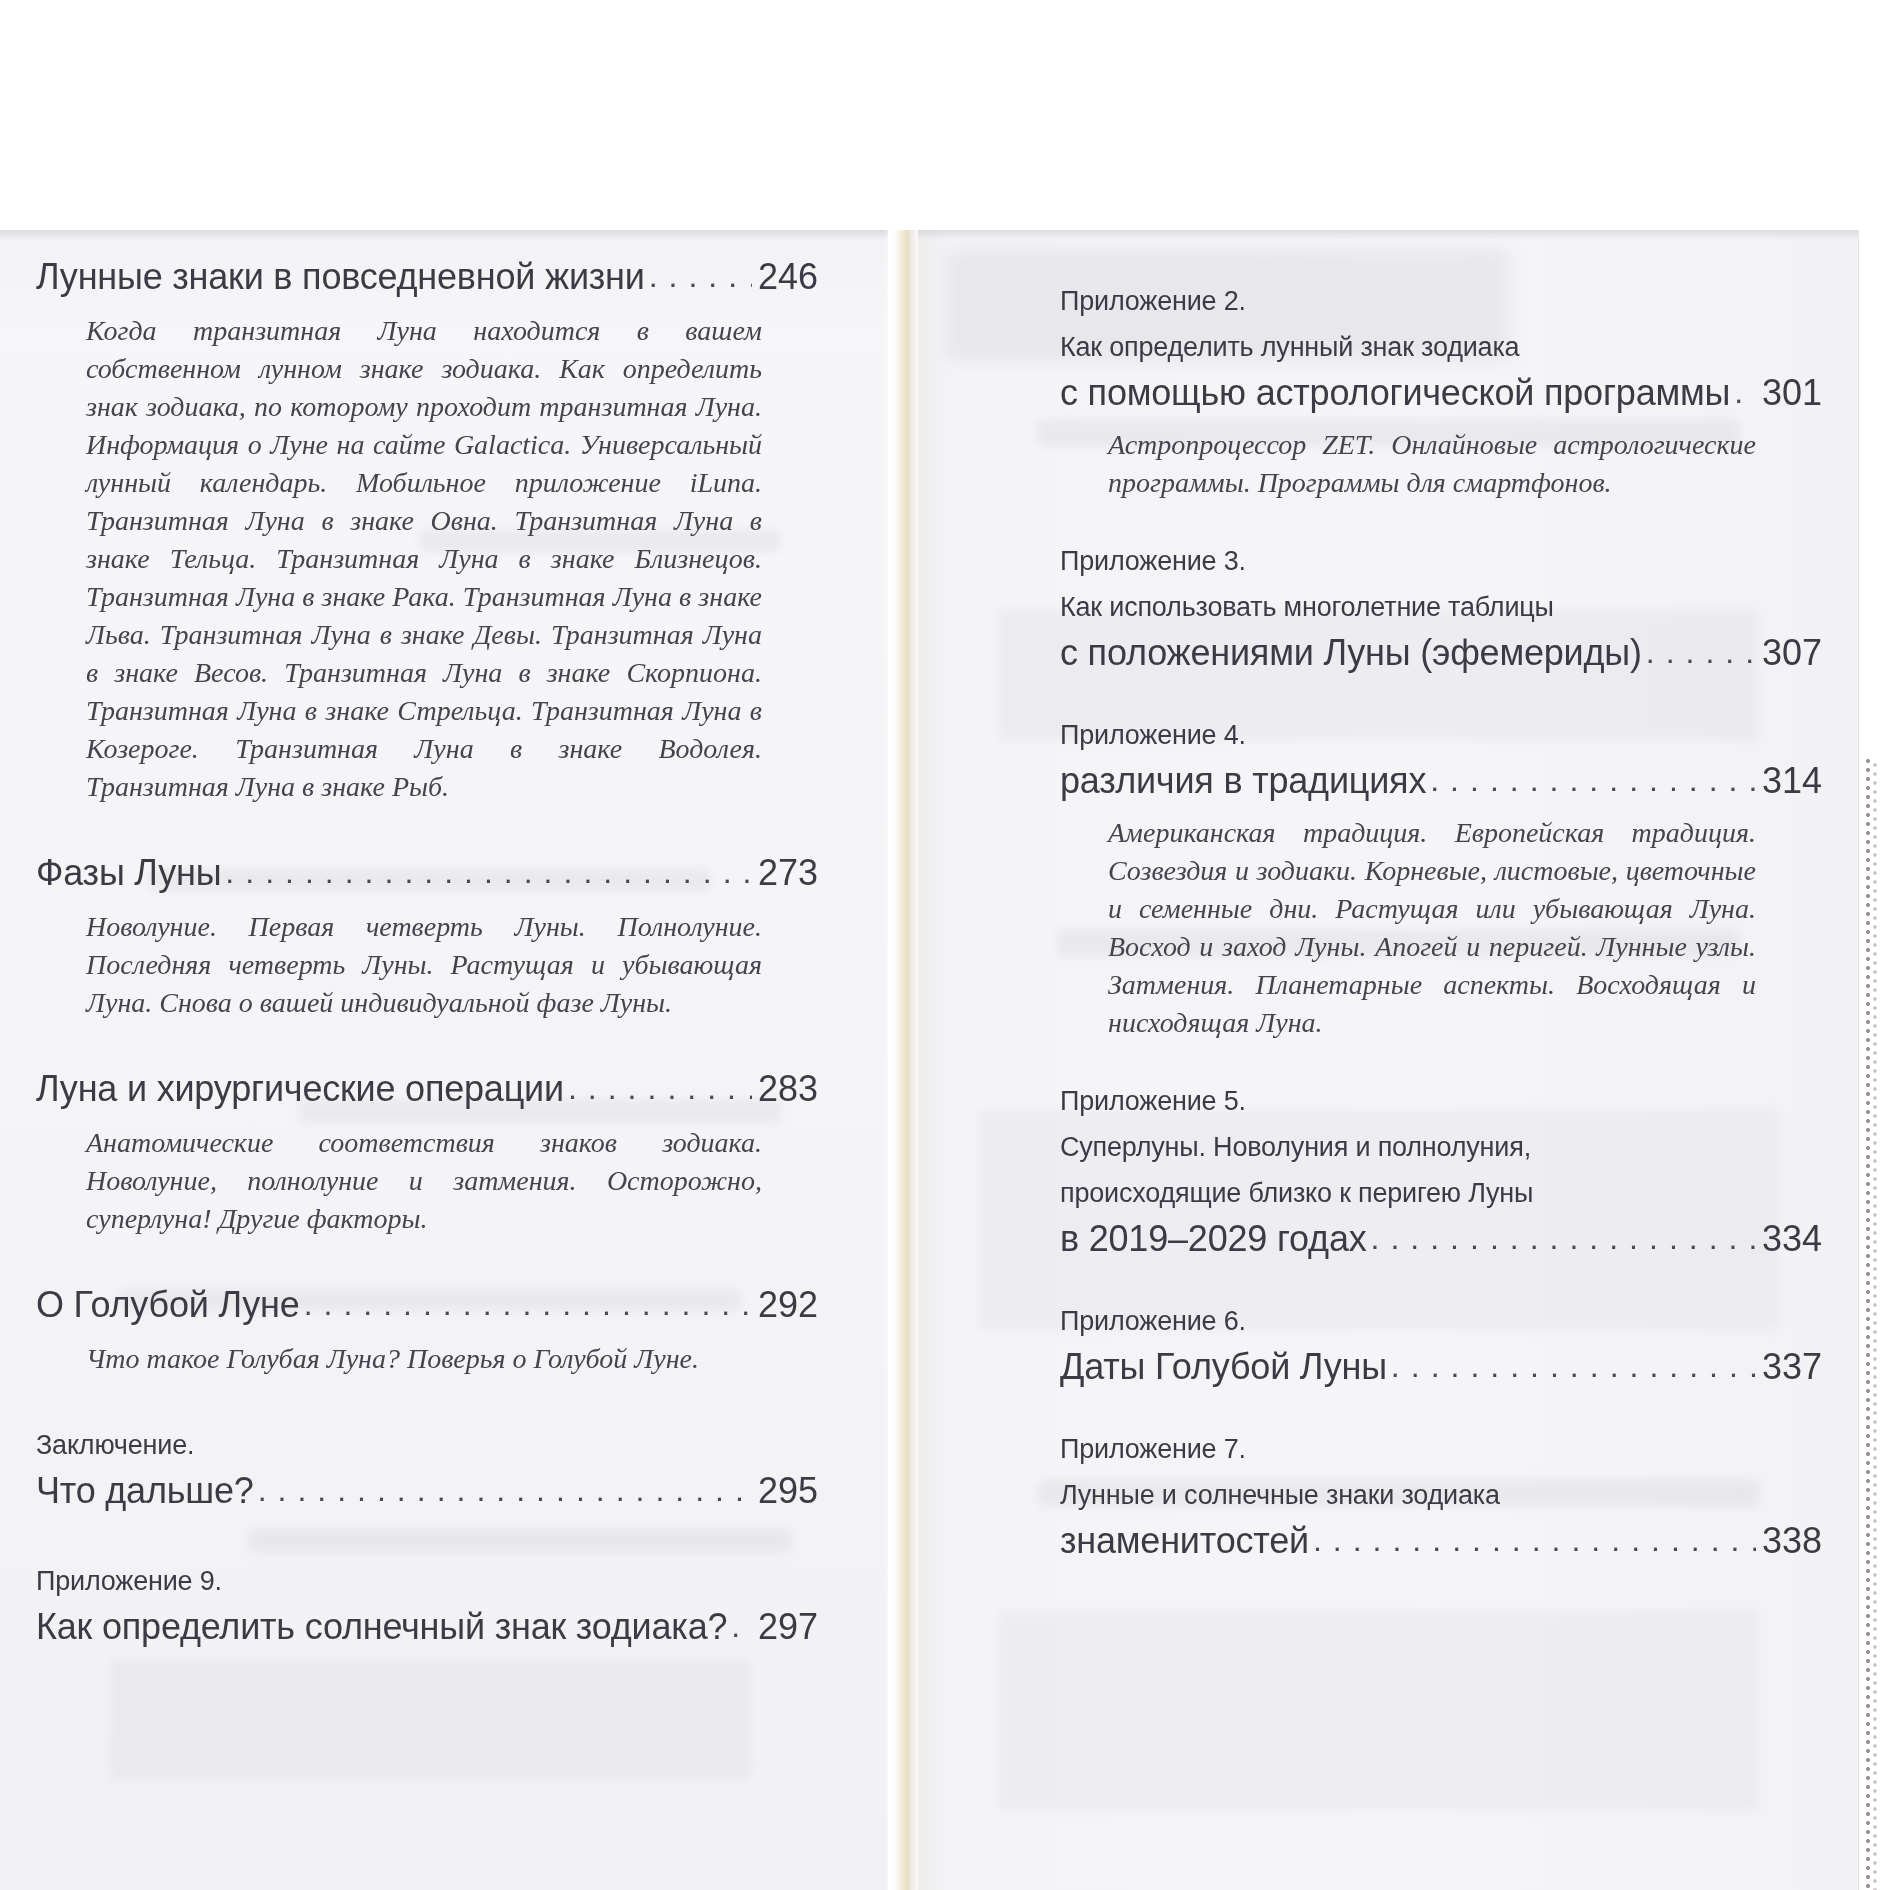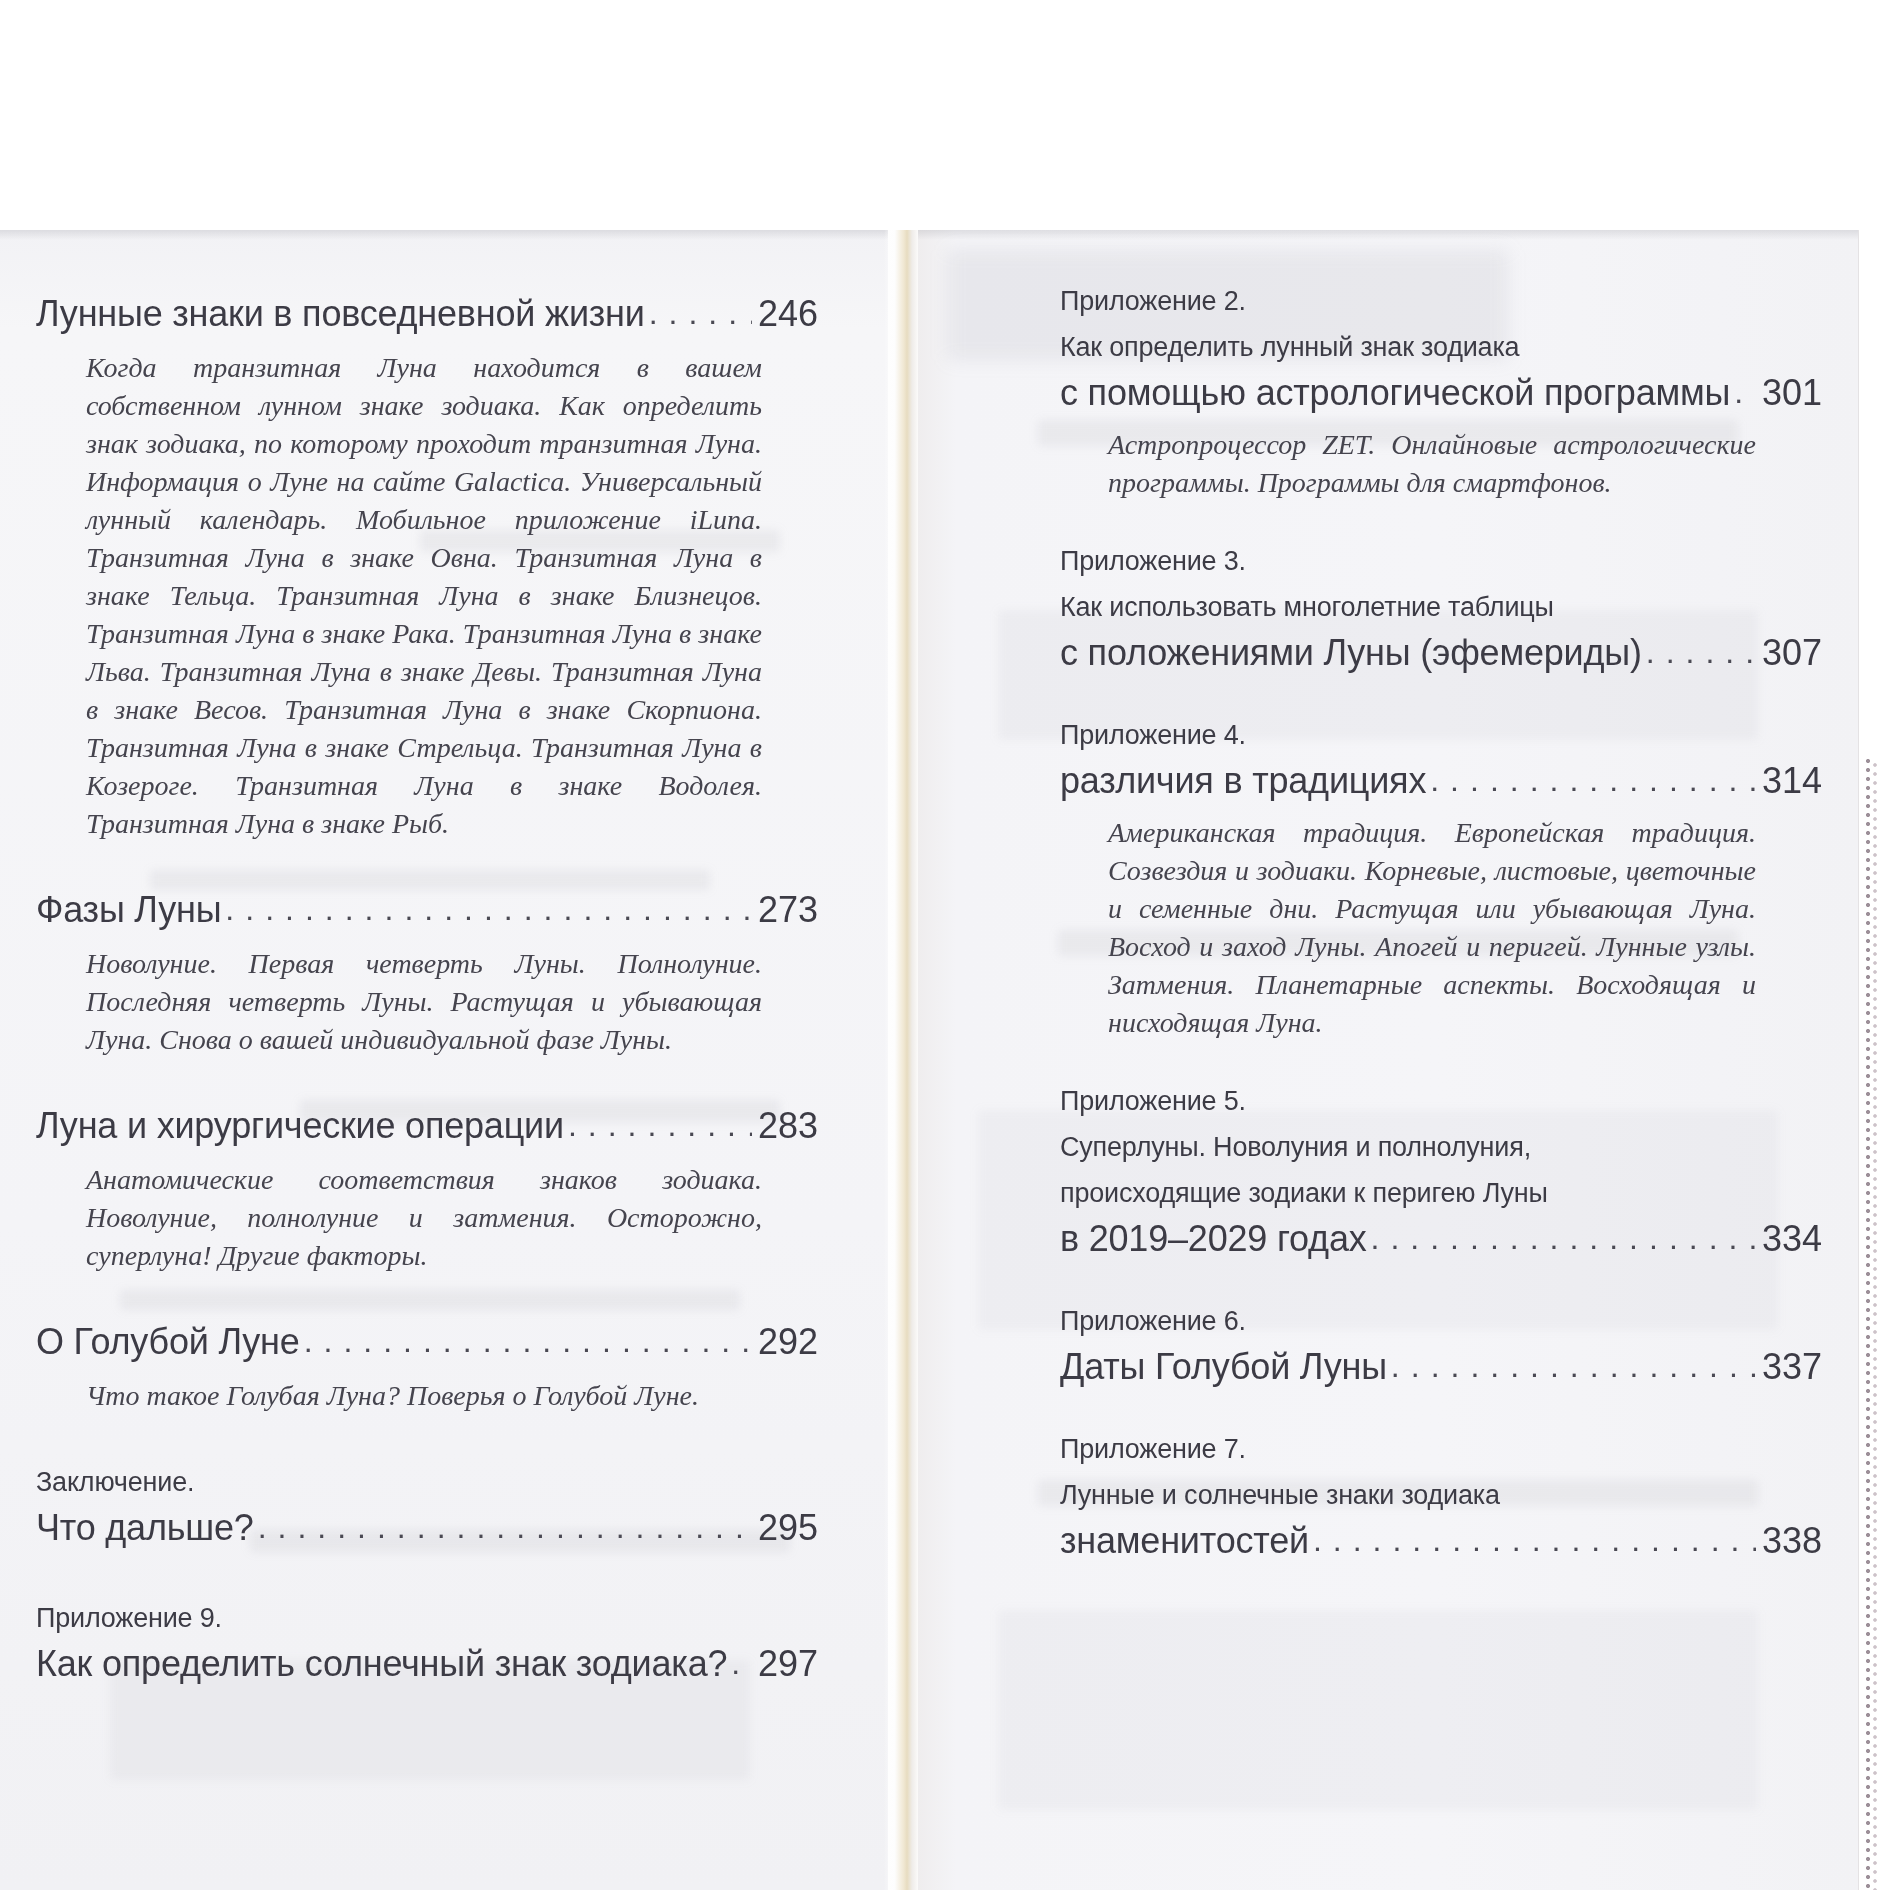--- a/index.html
+++ b/index.html
@@ -63,21 +63,21 @@
     filter: blur(5px);
     border-radius: 4px;
     pointer-events: none;
   }
   
   .toc { position: relative; }
   .page-left  .toc { padding: 24px 70px 0 36px; }
   .page-right .toc { padding: 48px 36px 0 142px; }
 
   .toc-entry { color: #3c3b45; }
-  .page-left  .toc-entry { margin-bottom: 44px; margin-top: 37px; }
+  .page-left  .toc-entry { margin-bottom: 44px; }
   .page-right .toc-entry { margin-bottom: 36px; }
 
   .toc-hline {
     font-size: 27px;
     line-height: 46px;
     letter-spacing: -0.2px;
     color: #3c3b45;
   }
   .toc-line {
     display: flex;
@@ -217,21 +217,21 @@
           <div class="toc-line">
             <span class="toc-title">различия в традициях</span>
             <span class="leader">................................................................................................................................................................</span>
             <span class="pagenum">314</span>
           </div>
           <div class="toc-desc">Американская традиция. Европейская традиция. Созвездия и зодиаки. Корневые, листовые, цветочные и семенные дни. Растущая или убывающая Луна. Восход и заход Луны. Апогей и перигей. Лунные узлы. Затмения. Планетарные аспекты. Восходящая и нисходящая Луна.</div>
         </div>
         <div class="toc-entry">
           <div class="toc-hline">Приложение 5.</div>
           <div class="toc-hline">Суперлуны. Новолуния и полнолуния,</div>
-          <div class="toc-hline">происходящие зодиаки к перигею Луны</div>
+          <div class="toc-hline">происходящие близко к перигею Луны</div>
           <div class="toc-line">
             <span class="toc-title">в 2019–2029 годах</span>
             <span class="leader">................................................................................................................................................................</span>
             <span class="pagenum">334</span>
           </div>
         </div>
         <div class="toc-entry">
           <div class="toc-hline">Приложение 6.</div>
           <div class="toc-line">
             <span class="toc-title">Даты Голубой Луны</span>

